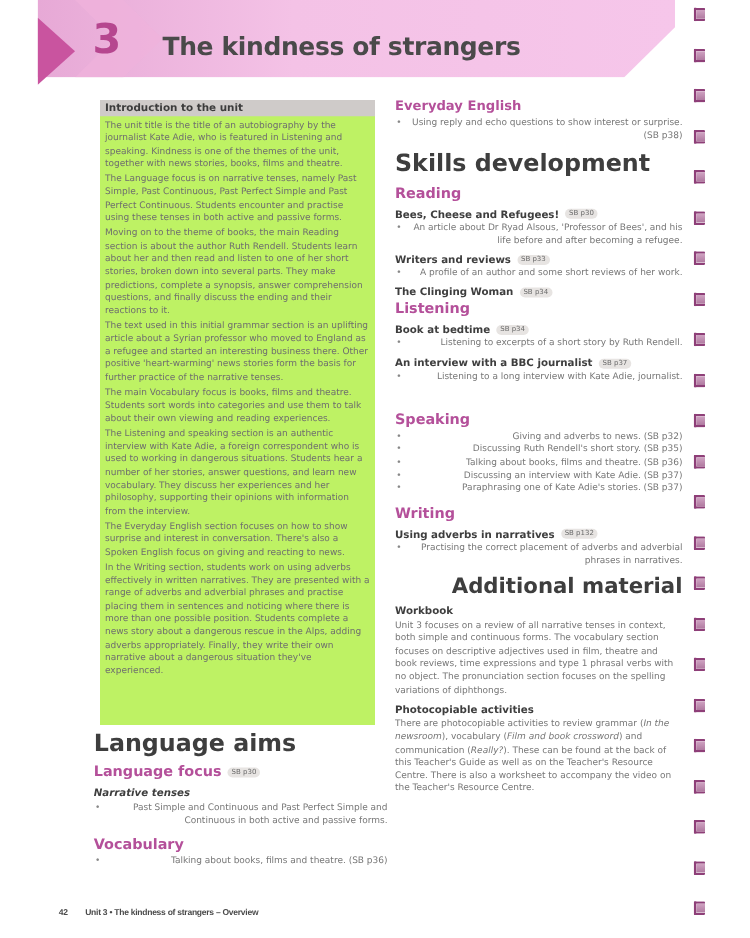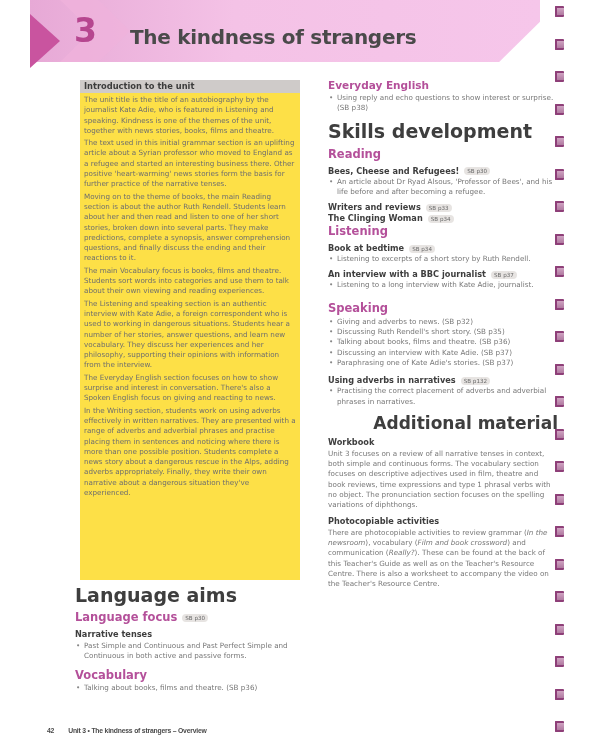--- a/index.html
+++ b/index.html
@@ -14,42 +14,42 @@
       background: #c9549f; clip-path: polygon(0 0, 100% 50%, 0 100%); }
     .header-chevron2 { position: absolute; left: 60px; top: 0; width: 70px; height: 62px;
       background: #efb2dc; clip-path: polygon(0 0, 55% 0, 100% 50%, 55% 100%, 0 100%, 45% 50%); opacity: .7; }
     .unit-number { position: absolute; left: 74px; top: 14px; font-family: "DejaVu Sans", sans-serif;
       font-weight: bold; font-size: 33px; color: #b6468f; line-height: 1; }
     .unit-title { position: absolute; left: 130px; top: 27px; font-family: "DejaVu Sans", sans-serif;
       font-weight: bold; font-size: 20px; color: #4a4a4a; letter-spacing: -0.3px; line-height: 1; }
 
     
     .intro-box { position: absolute; left: 80px; top: 80px; width: 220px; height: 500px;
-      background: #fde047; }
+      background: #bef264; }
     .intro-heading { background: #cfcbc9; color: #3c3c3c; font-weight: bold; font-size: 8.3px;
       padding: 2px 4px; height: 13px; line-height: 9px; }
     .intro-body { padding: 2px 4px 0 4px; font-size: 7.2px; line-height: 10.3px; color: #6e6e6e; }
     .intro-body p { margin-bottom: 2px; }
 
     
     .lang-aims { position: absolute; left: 75px; top: 587px; width: 235px; }
     .h-big { font-weight: bold; font-size: 19px; color: #3e3e3e; line-height: 16px; }
     .h-pink { font-weight: bold; font-size: 11.5px; color: #b4509a; line-height: 14px; }
     .h-sub { font-weight: bold; font-size: 8.2px; color: #3e3e3e; line-height: 11px; }
     .badge { display: inline-block; font-weight: normal; font-size: 5.6px; color: #6a6a6a;
       background: #e7e4e2; border-radius: 4px; padding: 0 3px; line-height: 8px; vertical-align: middle;
       margin-left: 5px; }
     .bullets { list-style: none; font-size: 7.2px; line-height: 10.3px; color: #777; }
-    .bullets li { position: relative; padding-left: 9px; }
+    .bullets li { position: relative; padding-left: 9px; text-align: right; }
     .bullets li::before { content: "•"; position: absolute; left: 1px; top: 0; color: #888; }
     .para { font-size: 7.2px; line-height: 10.3px; color: #777; }
     .para i { font-style: italic; }
 
     
-    .right-col { position: absolute; left: 328px; top: 78px; width: 230px; }
+    .right-col { position: absolute; left: 316px; top: 78px; width: 230px; }
 
     
     .footer { position: absolute; left: 47px; top: 727px; font-size: 6.8px; font-weight: bold;
       color: #4a4a4a; font-family: "Liberation Sans", sans-serif; letter-spacing: -0.2px; }
     .footer .pg { margin-right: 14px; }
 
     
     .spiral { position: absolute; left: 555px; top: 0; width: 12px; height: 750px; }
     .ring { position: absolute; left: 0; width: 9px; height: 11px; border: 2px solid #8e3f78;
       border-right: none; background: linear-gradient(#cfa3c2, #b07aa0); border-radius: 1px; }
@@ -60,35 +60,36 @@
 <div class="header-band"></div>
 <div class="header-chevron2"></div>
 <div class="header-chevron1"></div>
 <div class="unit-number">3</div>
 <div class="unit-title">The kindness of strangers</div>
 
 <div class="intro-box">
   <div class="intro-heading">Introduction to the unit</div>
   <div class="intro-body">
     <p>The unit title is the title of an autobiography by the journalist Kate Adie, who is featured in Listening and speaking. Kindness is one of the themes of the unit, together with news stories, books, films and theatre.</p>
+    <p>The Language focus is on narrative tenses, namely Past Simple, Past Continuous, Past Perfect Simple and Past Perfect Continuous. Students encounter and practise using these tenses in both active and passive forms.</p>
+    <p>Moving on to the theme of books, the main Reading section is about the author Ruth Rendell. Students learn about her and then read and listen to one of her short stories, broken down into several parts. They make predictions, complete a synopsis, answer comprehension questions, and finally discuss the ending and their reactions to it.</p>
     <p>The text used in this initial grammar section is an uplifting article about a Syrian professor who moved to England as a refugee and started an interesting business there. Other positive 'heart-warming' news stories form the basis for further practice of the narrative tenses.</p>
-    <p>Moving on to the theme of books, the main Reading section is about the author Ruth Rendell. Students learn about her and then read and listen to one of her short stories, broken down into several parts. They make predictions, complete a synopsis, answer comprehension questions, and finally discuss the ending and their reactions to it.</p>
     <p>The main Vocabulary focus is books, films and theatre. Students sort words into categories and use them to talk about their own viewing and reading experiences.</p>
     <p>The Listening and speaking section is an authentic interview with Kate Adie, a foreign correspondent who is used to working in dangerous situations. Students hear a number of her stories, answer questions, and learn new vocabulary. They discuss her experiences and her philosophy, supporting their opinions with information from the interview.</p>
     <p>The Everyday English section focuses on how to show surprise and interest in conversation. There's also a Spoken English focus on giving and reacting to news.</p>
     <p>In the Writing section, students work on using adverbs effectively in written narratives. They are presented with a range of adverbs and adverbial phrases and practise placing them in sentences and noticing where there is more than one possible position. Students complete a news story about a dangerous rescue in the Alps, adding adverbs appropriately. Finally, they write their own narrative about a dangerous situation they've experienced.</p>
   </div>
 </div>
 
 <div class="lang-aims">
   <div class="h-big" style="margin-bottom:7px;">Language aims</div>
   <div class="h-pink" style="margin-bottom:5px;">
     <span>Language focus</span><span class="badge">SB p30</span>
   </div>
-  <div class="h-sub" style="margin-bottom:1px;">Narrative tenses</div>
+  <div class="h-sub" style="margin-bottom:1px;font-style:italic;">Narrative tenses</div>
   <ul class="bullets" style="margin-bottom:6px;">
     <li>Past Simple and Continuous and Past Perfect Simple and Continuous in both active and passive forms.</li>
   </ul>
   <div class="h-pink" style="margin-bottom:1px;">Vocabulary</div>
   <ul class="bullets">
     <li>Talking about books, films and theatre. (SB p36)</li>
   </ul>
 </div>
 
 <div class="right-col">
@@ -98,41 +99,45 @@
   </ul>
 
   <div class="h-big" style="margin-bottom:8px;">Skills development</div>
 
   <div class="h-pink" style="margin-bottom:5px;">Reading</div>
   <div class="h-sub"><span>Bees, Cheese and Refugees!</span><span class="badge">SB p30</span></div>
   <ul class="bullets" style="margin-bottom:5px;">
     <li>An article about Dr Ryad Alsous, 'Professor of Bees', and his life before and after becoming a refugee.</li>
   </ul>
   <div class="h-sub"><span>Writers and reviews</span><span class="badge">SB p33</span></div>
+  <ul class="bullets" style="margin-bottom:5px;">
+    <li>A profile of an author and some short reviews of her work.</li>
+  </ul>
   <div class="h-sub"><span>The Clinging Woman</span><span class="badge">SB p34</span></div>
 
   <div class="h-pink" style="margin-bottom:5px;">Listening</div>
   <div class="h-sub"><span>Book at bedtime</span><span class="badge">SB p34</span></div>
   <ul class="bullets" style="margin-bottom:5px;">
     <li>Listening to excerpts of a short story by Ruth Rendell.</li>
   </ul>
   <div class="h-sub"><span>An interview with a BBC journalist</span><span class="badge">SB p37</span></div>
-  <ul class="bullets" style="margin-bottom:10px;">
+  <ul class="bullets" style="margin-bottom:22px;">
     <li>Listening to a long interview with Kate Adie, journalist.</li>
   </ul>
 
   <div class="h-pink" style="margin-bottom:2px;">Speaking</div>
   <ul class="bullets" style="margin-bottom:7px;">
     <li>Giving and adverbs to news. (SB p32)</li>
     <li>Discussing Ruth Rendell's short story. (SB p35)</li>
     <li>Talking about books, films and theatre. (SB p36)</li>
     <li>Discussing an interview with Kate Adie. (SB p37)</li>
     <li>Paraphrasing one of Kate Adie's stories. (SB p37)</li>
   </ul>
 
+  <div class="h-pink" style="margin-bottom:5px;">Writing</div>
   <div class="h-sub"><span>Using adverbs in narratives</span><span class="badge">SB p132</span></div>
   <ul class="bullets" style="margin-bottom:8px;">
     <li>Practising the correct placement of adverbs and adverbial phrases in narratives.</li>
   </ul>
 
   <div class="h-big" style="font-size:17px;margin-bottom:6px;text-align:right;">Additional material</div>
   <div class="h-sub" style="margin-bottom:1px;">Workbook</div>
   <div class="para" style="margin-bottom:5px;">Unit 3 focuses on a review of all narrative tenses in context, both simple and continuous forms. The vocabulary section focuses on descriptive adjectives used in film, theatre and book reviews, time expressions and type 1 phrasal verbs with no object. The pronunciation section focuses on the spelling variations of diphthongs.</div>
   <div class="h-sub" style="margin-bottom:1px;">Photocopiable activities</div>
   <div class="para"><span>There are photocopiable activities to review grammar (</span><i>In the newsroom</i><span>), vocabulary (</span><i>Film and book crossword</i><span>) and communication (</span><i>Really?</i><span>). These can be found at the back of this Teacher's Guide as well as on the Teacher's Resource Centre. There is also a worksheet to accompany the video on the Teacher's Resource Centre.</span></div>

